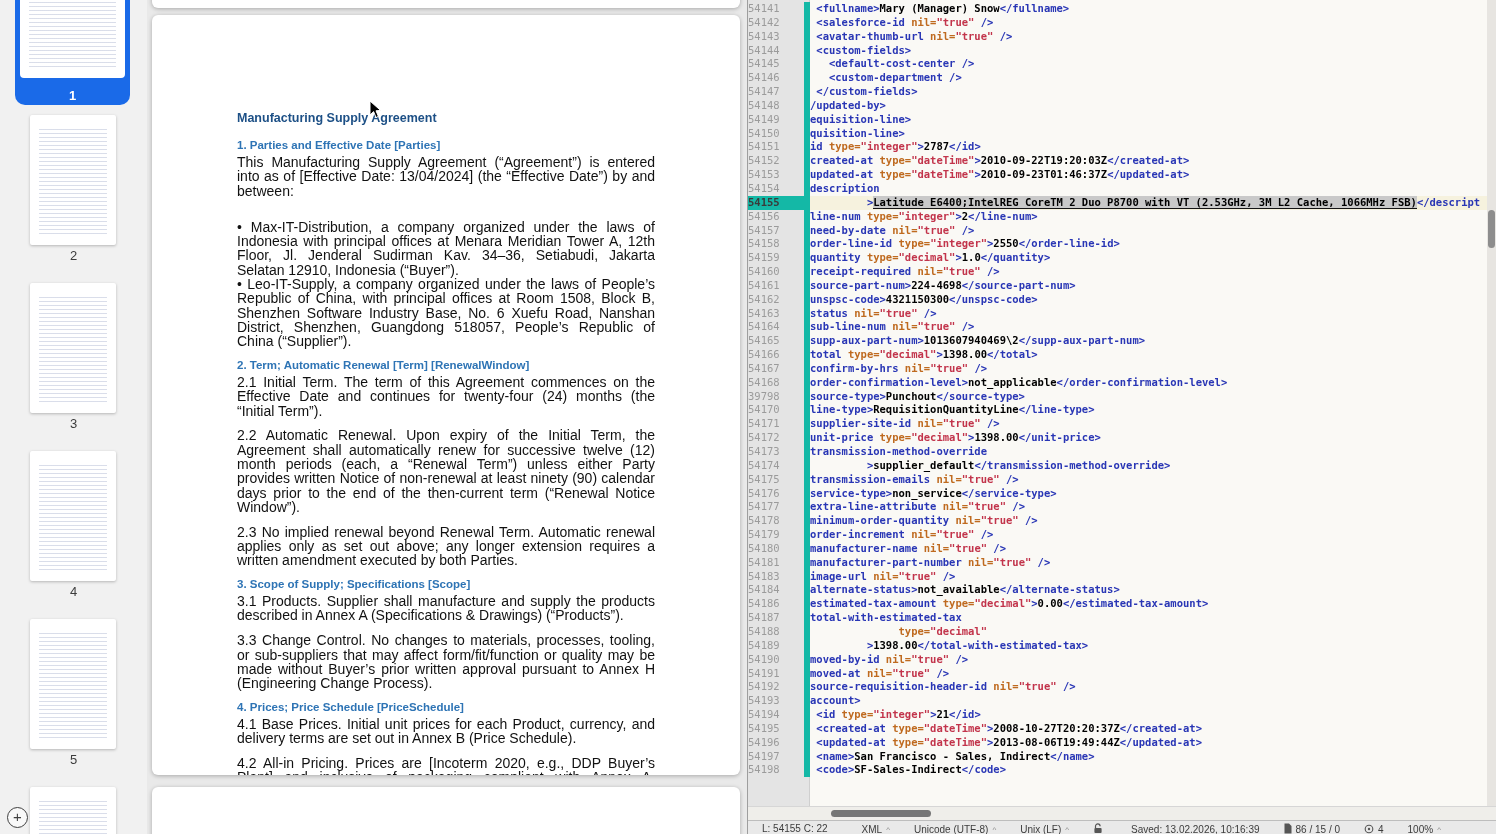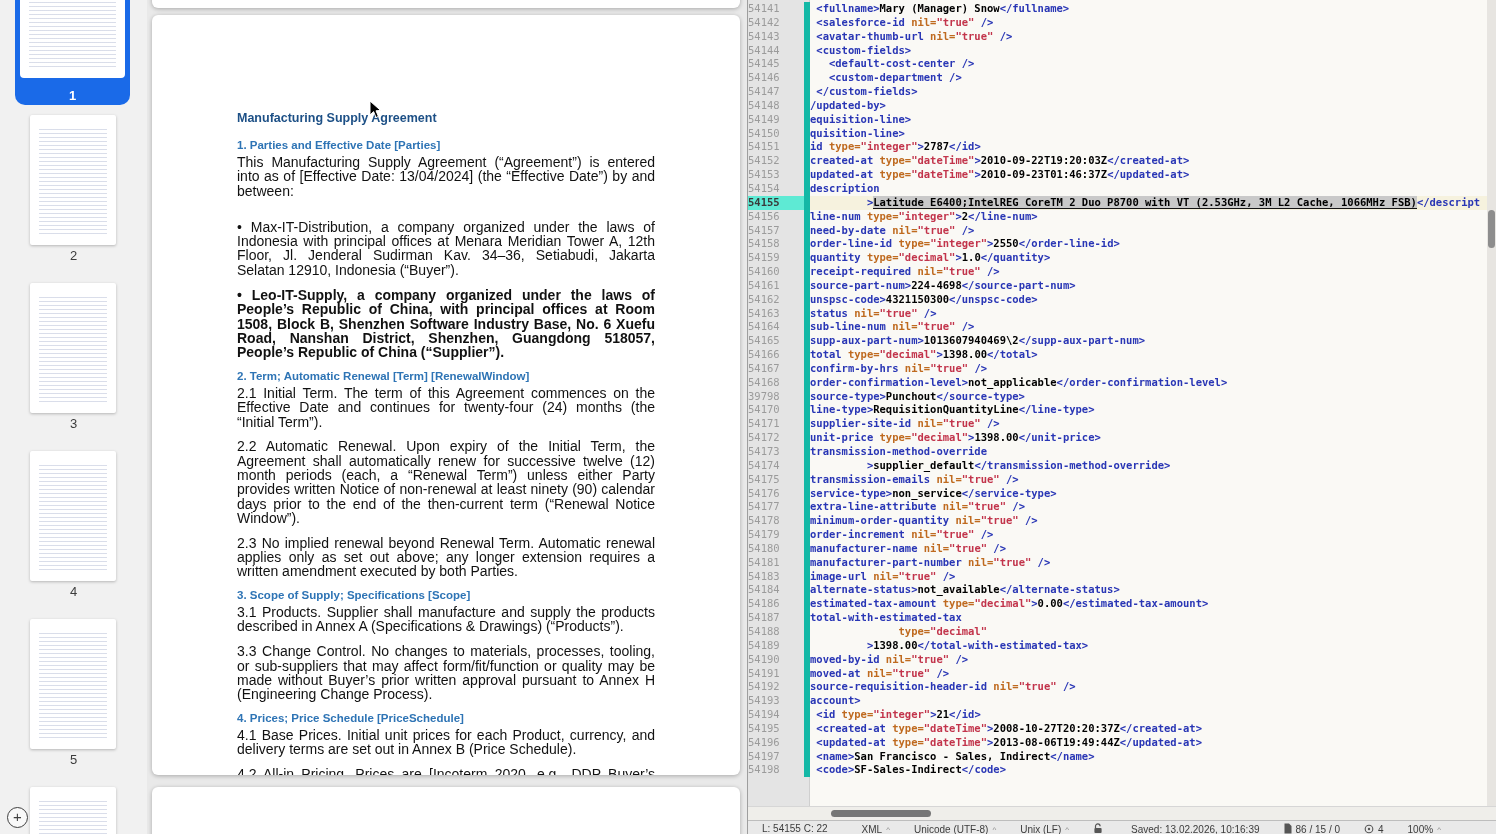--- a/index.html
+++ b/index.html
@@ -21,36 +21,36 @@
   
   .doc-area { position:absolute; left:147px; top:0; width:600px; height:834px; background:#e9e9e9; }
   .page { position:absolute; left:5px; width:588px; background:#ffffff; border-radius:6px; box-shadow:0 1px 4px rgba(0,0,0,.28); }
   .page-prev { top:-22px; height:30px; }
   .page-main { top:15px; height:760px; overflow:hidden; }
   .page-next { top:787px; height:70px; }
   .doc-content { padding:96px 85px 0 85px; }
   .doc-title { font-size:12.5px; font-weight:bold; color:#1d5086; margin-bottom:14px; }
   .sec-head { font-size:11.5px; font-weight:bold; color:#2e74b5; margin-top:2px; margin-bottom:4px; }
   .para { font-size:14px; line-height:14.3px; color:#111; text-align:justify; margin-bottom:10.5px; }
-  .para.bullet { margin-bottom:11px; }
+  .para.bullet { margin-bottom:0; }
   .para.gap { margin-top:22px; }
-  .para.after-bullets { margin-bottom:10.5px;font-weight:bold; }
+  .para.after-bullets { margin-bottom:10.5px; }
   .cursor { position:absolute; left:222px; top:100px; width:13px; height:19px; pointer-events:none; }
 
   
   .editor { position:absolute; left:747px; top:0; width:749px; height:834px; background:#faf9f5; border-left:1px solid #9e9e9e; overflow:hidden; }
   .gutter-bg { position:absolute; left:0; top:0; width:62px; height:806px; background:#e4e4e4; border-right:1px solid #cfcfcf; }
   .lines { position:absolute; left:0; top:2px; right:0; }
   .cl { display:flex; height:13.85px; }
   .ln { flex:0 0 62px; padding-right:8px; text-align:left; background:#e4e4e4; border-right:6px solid #14b8a6;
         color:#9b9b9b; font:10.5px/13.85px "DejaVu Sans Mono", monospace; }
   .code { flex:1; white-space:pre; overflow:hidden; 
         font:bold 10.5px/13.85px "DejaVu Sans Mono", monospace; color:#000; }
   .cl.cur .code { background:#f6f2de; }
-  .cl.cur .ln { background:#5eead4; color:#3a3a3a; font-weight:bold; }
+  .cl.cur .ln { background:#14b8a6; color:#3a3a3a; font-weight:bold; }
   .sg-t { color:#2936b5; }
   .sg-a { color:#bf6a1f; }
   .sg-v { color:#c2344b; }
   .sg-x { color:#000; }
   .sg-s { color:#000; background:#c9c9c9; border-bottom:1.5px solid #141414; }
 
   .vscroll { position:absolute; right:0; top:0; width:9px; height:806px; background:#e7e5e1; }
   .vscroll .vthumb { position:absolute; right:1px; top:210px; width:7px; height:38px; border-radius:3.5px; background:#8d8d8d; }
   .hscroll { position:absolute; left:0; right:0; top:806px; height:14px; background:#efeeea; border-top:1px solid #d6d6d6; }
   .hscroll .hthumb { position:absolute; left:83px; top:3px; width:100px; height:7px; border-radius:3.5px; background:#767676; }

